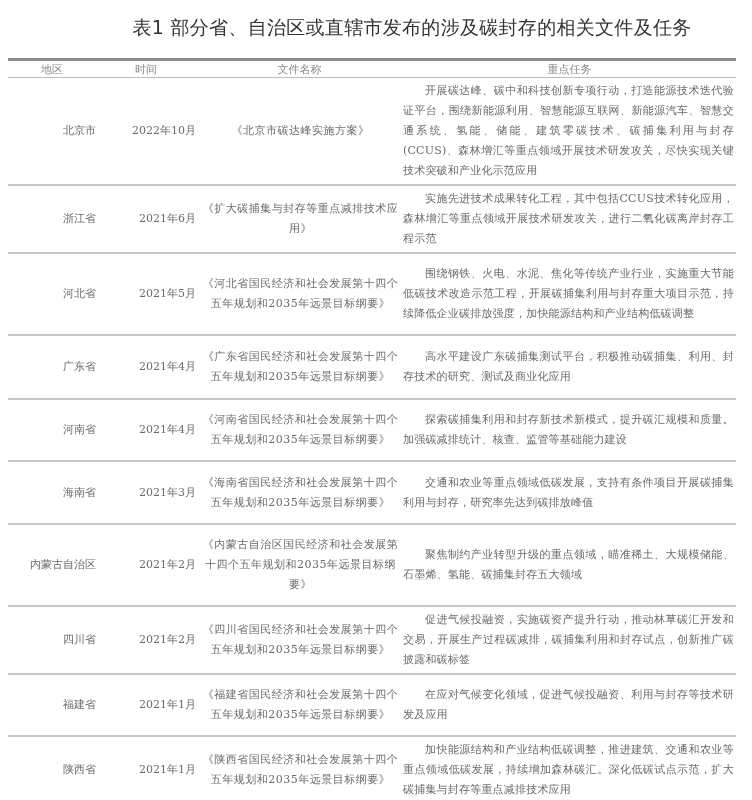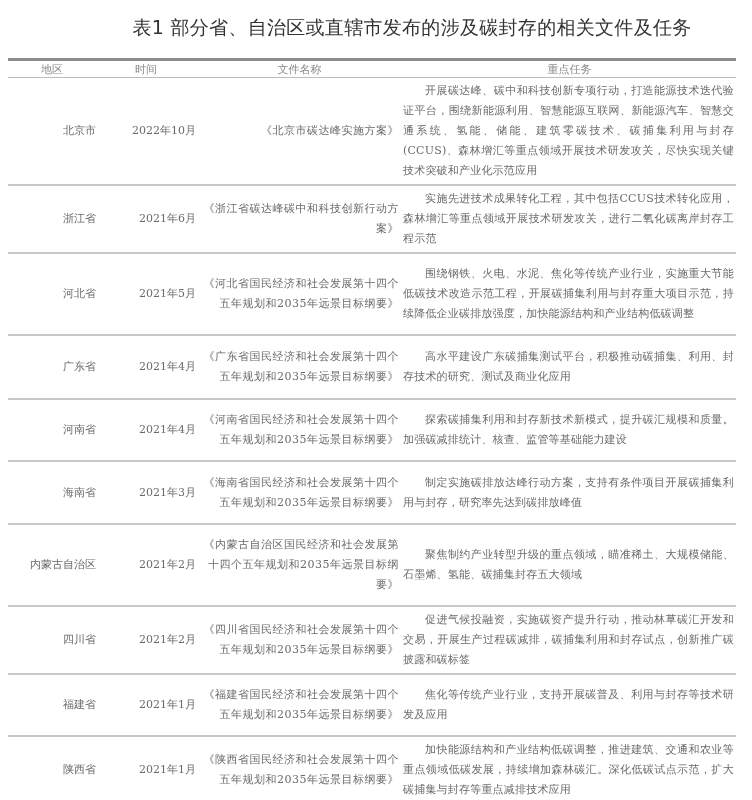--- a/index.html
+++ b/index.html
@@ -63,21 +63,21 @@
       padding: 3px 0;
       vertical-align: middle;
       color: #6a6a6a;
     }
     td.region, td.date {
       text-align: right;
     }
     td.doc {
       padding-left: 6px;
       padding-right: 4px;
-      text-align: right;
+      text-align: center;
       letter-spacing: 0.5px;
       margin-top: 31px;
     }
     td.task {
       text-align: justify;
       text-indent: 2em;
       padding-right: 2px;
       letter-spacing: 0.2px;
     }
     col.c1 { width: 88px; }
@@ -109,21 +109,21 @@
     <tbody>
       <tr style="height:104px">
         <td class="region">北京市</td>
         <td class="date">2022年10月</td>
         <td class="doc">《北京市碳达峰实施方案》</td>
         <td class="task">开展碳达峰、碳中和科技创新专项行动，打造能源技术迭代验证平台，围绕新能源利用、智慧能源互联网、新能源汽车、智慧交通系统、氢能、储能、建筑零碳技术、碳捕集利用与封存(CCUS)、森林增汇等重点领域开展技术研发攻关，尽快实现关键技术突破和产业化示范应用</td>
       </tr>
       <tr style="height:63px">
         <td class="region">浙江省</td>
         <td class="date">2021年6月</td>
-        <td class="doc">《浙江省碳达峰碳中和科技创新行动方案》</td>
+        <td class="doc">《扩大碳捕集与封存等重点减排技术应用》</td>
         <td class="task">实施先进技术成果转化工程，其中包括CCUS技术转化应用，森林增汇等重点领域开展技术研发攻关，进行二氧化碳离岸封存工程示范</td>
       </tr>
       <tr style="height:82px">
         <td class="region">河北省</td>
         <td class="date">2021年5月</td>
         <td class="doc">《河北省国民经济和社会发展第十四个五年规划和2035年远景目标纲要》</td>
         <td class="task">围绕钢铁、火电、水泥、焦化等传统产业行业，实施重大节能低碳技术改造示范工程，开展碳捕集利用与封存重大项目示范，持续降低企业碳排放强度，加快能源结构和产业结构低碳调整</td>
       </tr>
       <tr style="height:64px">
         <td class="region">广东省</td>
@@ -134,39 +134,39 @@
       <tr style="height:62px">
         <td class="region">河南省</td>
         <td class="date">2021年4月</td>
         <td class="doc">《河南省国民经济和社会发展第十四个五年规划和2035年远景目标纲要》</td>
         <td class="task">探索碳捕集利用和封存新技术新模式，提升碳汇规模和质量。加强碳减排统计、核查、监管等基础能力建设</td>
       </tr>
       <tr style="height:63px">
         <td class="region">海南省</td>
         <td class="date">2021年3月</td>
         <td class="doc">《海南省国民经济和社会发展第十四个五年规划和2035年远景目标纲要》</td>
-        <td class="task">制定实施碳排放达峰行动方案，支持有条件项目开展碳捕集利用与封存，研究率先达到碳排放峰值</td>
+        <td class="task">交通和农业等重点领域低碳发展，支持有条件项目开展碳捕集利用与封存，研究率先达到碳排放峰值</td>
       </tr>
       <tr style="height:82px">
         <td class="region">内蒙古自治区</td>
         <td class="date">2021年2月</td>
         <td class="doc">《内蒙古自治区国民经济和社会发展第十四个五年规划和2035年远景目标纲要》</td>
         <td class="task">聚焦制约产业转型升级的重点领域，瞄准稀土、大规模储能、石墨烯、氢能、碳捕集封存五大领域</td>
       </tr>
       <tr style="height:62px">
         <td class="region">四川省</td>
         <td class="date">2021年2月</td>
         <td class="doc">《四川省国民经济和社会发展第十四个五年规划和2035年远景目标纲要》</td>
         <td class="task">促进气候投融资，实施碳资产提升行动，推动林草碳汇开发和交易，开展生产过程碳减排，碳捕集利用和封存试点，创新推广碳披露和碳标签</td>
       </tr>
       <tr style="height:62px">
         <td class="region">福建省</td>
         <td class="date">2021年1月</td>
         <td class="doc">《福建省国民经济和社会发展第十四个五年规划和2035年远景目标纲要》</td>
-        <td class="task">焦化等传统产业行业，支持开展碳普及、利用与封存等技术研发及应用</td>
+        <td class="task">在应对气候变化领域，促进气候投融资、利用与封存等技术研发及应用</td>
       </tr>
       <tr style="height:62px">
         <td class="region">陕西省</td>
         <td class="date">2021年1月</td>
         <td class="doc">《陕西省国民经济和社会发展第十四个五年规划和2035年远景目标纲要》</td>
         <td class="task">加快能源结构和产业结构低碳调整，推进建筑、交通和农业等重点领域低碳发展，持续增加森林碳汇。深化低碳试点示范，扩大碳捕集与封存等重点减排技术应用</td>
       </tr>
     </tbody>
   </table>
 </div>

